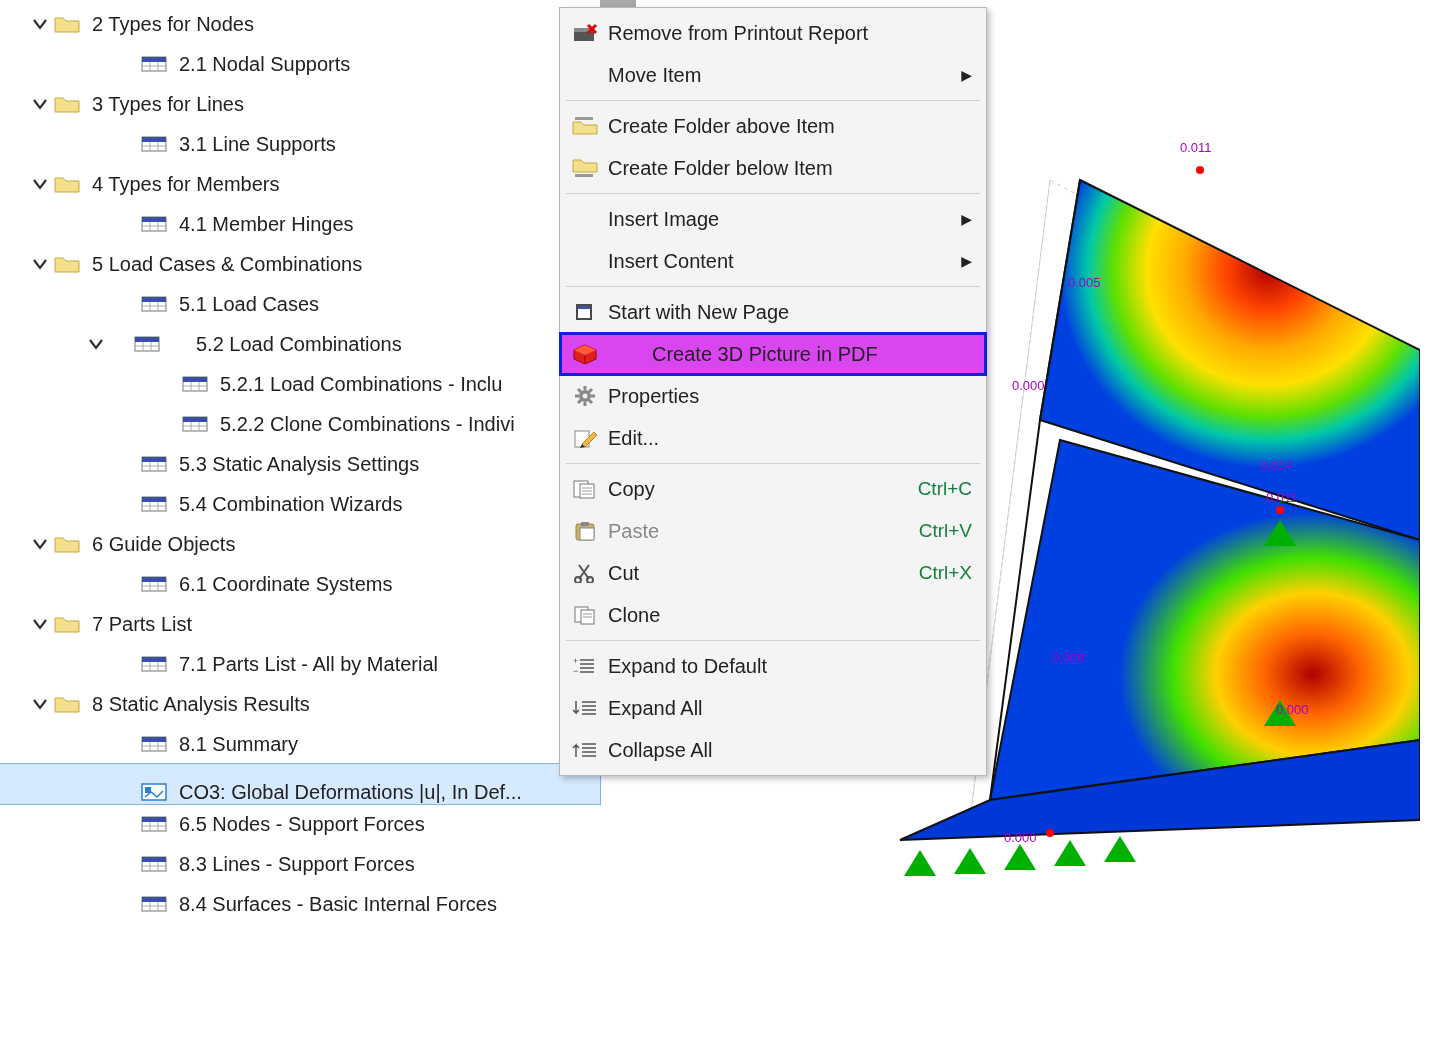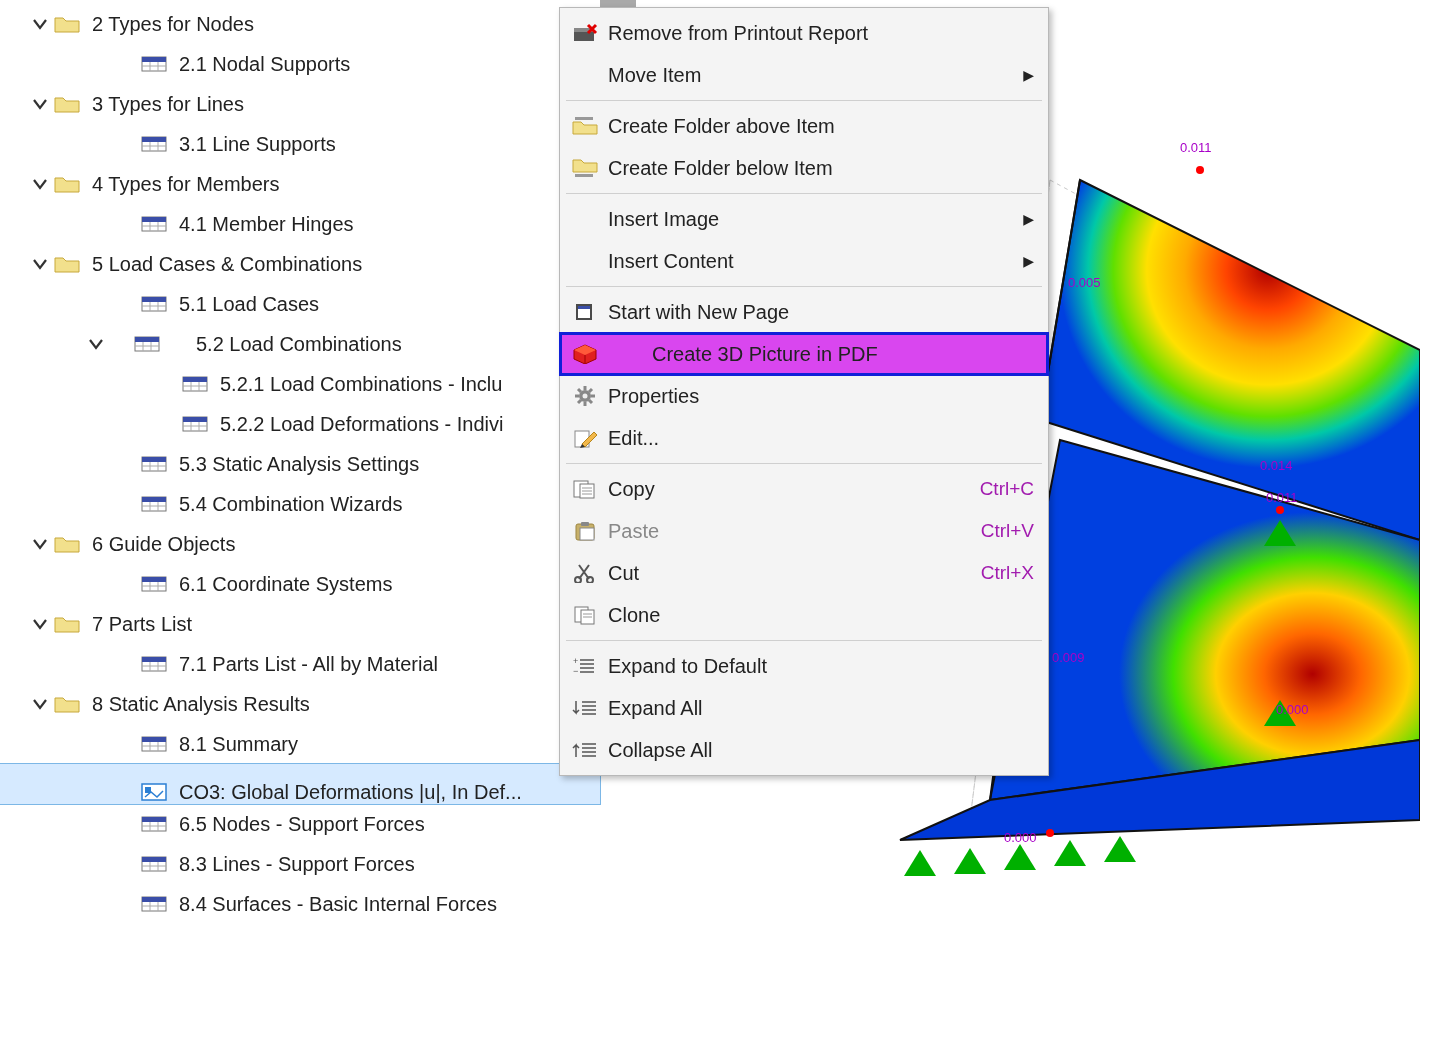--- a/index.html
+++ b/index.html
@@ -57,21 +57,21 @@
     top: 0;
     width: 36px;
     height: 760px;
     background: #a9a9a9;
   }
   
   .ctxmenu {
     position: absolute;
     left: 559px;
     top: 7px;
-    width: 490px;
+    width: 428px;
     background: #f4f4f4;
     border: 1px solid #b8b8b8;
     box-shadow: 3px 3px 6px rgba(0,0,0,.25);
     padding: 4px 0;
   }
   .mi {
     display: flex;
     align-items: center;
     height: 42px;
     padding: 0 14px 0 8px;
@@ -80,21 +80,21 @@
     width: 34px;
     display: inline-flex;
     justify-content: center;
     align-items: center;
   }
   .mi .mi-label {
     flex: 1;
     padding-left: 6px;
   }
   .mi .mi-sc {
-    color: #a21caf;
+    color: #15803d;
     font-size: 19px;
   }
   .mi .mi-arrow {
     width: 14px;
     color: #222;
     font-size: 14px;
     text-align: right;
   }
   .mi.disabled { color: #888; }
   .mi.highlight {
@@ -266,21 +266,21 @@
       <span class="chev"></span>
       <span class="icon">
         <svg width="26" height="20" viewBox="0 0 26 20">
           <rect x="1" y="3" width="24" height="14" fill="#fff" stroke="#777"></rect>
           <rect x="1" y="3" width="24" height="5" fill="#3a4ea8"></rect>
           <line x1="9" y1="8" x2="9" y2="17" stroke="#aaa"></line>
           <line x1="17" y1="8" x2="17" y2="17" stroke="#aaa"></line>
           <line x1="1" y1="12" x2="25" y2="12" stroke="#aaa"></line>
         </svg>
       </span>
-      <span>5.2.2 Load Deformations - Indivi</span>
+      <span>5.2.2 Clone Combinations - Indivi</span>
     </div>
     <div class="tree-row depth1b">
       <span class="chev"></span>
       <span class="icon">
         <svg width="26" height="20" viewBox="0 0 26 20">
           <rect x="1" y="3" width="24" height="14" fill="#fff" stroke="#777"></rect>
           <rect x="1" y="3" width="24" height="5" fill="#3a4ea8"></rect>
           <line x1="9" y1="8" x2="9" y2="17" stroke="#aaa"></line>
           <line x1="17" y1="8" x2="17" y2="17" stroke="#aaa"></line>
           <line x1="1" y1="12" x2="25" y2="12" stroke="#aaa"></line>

